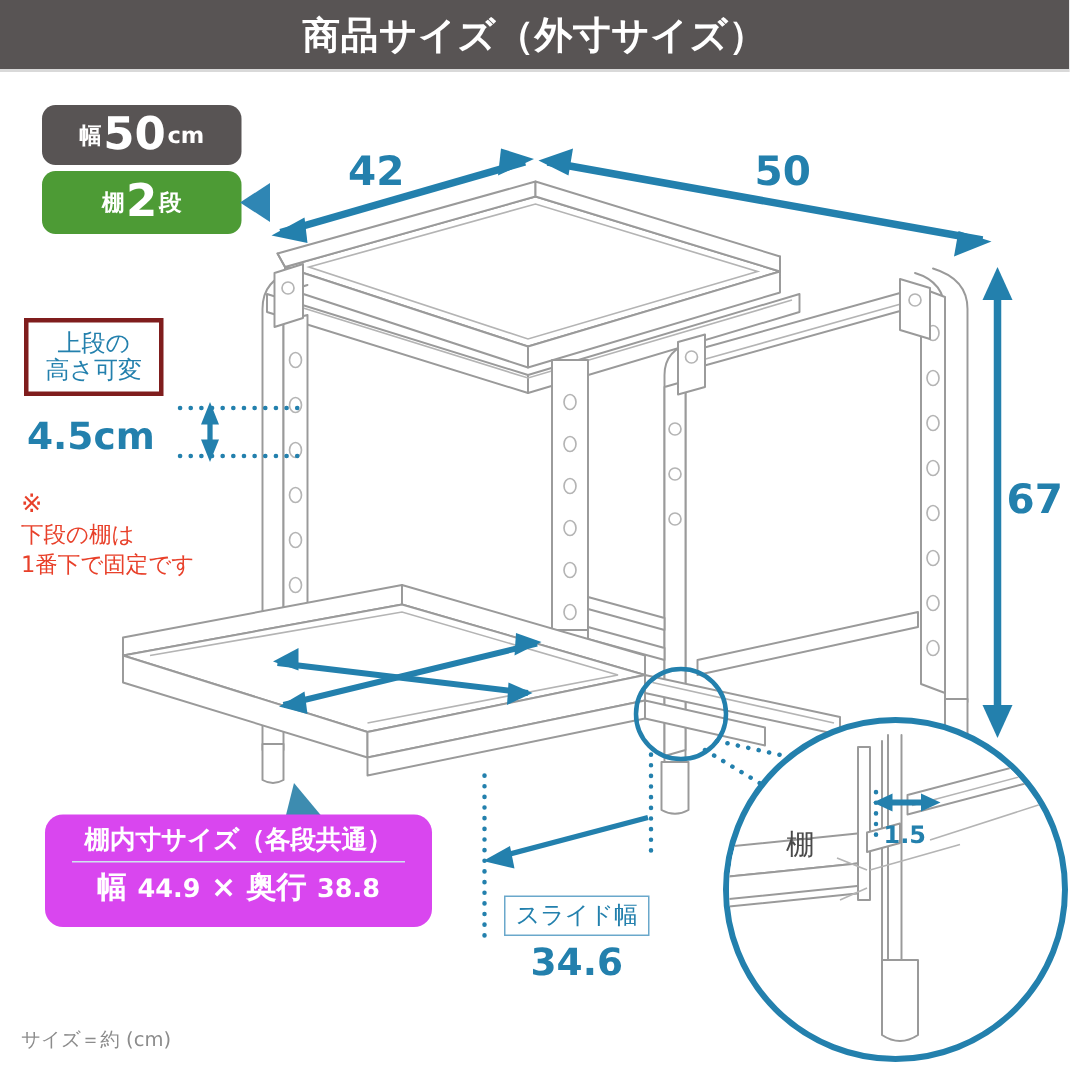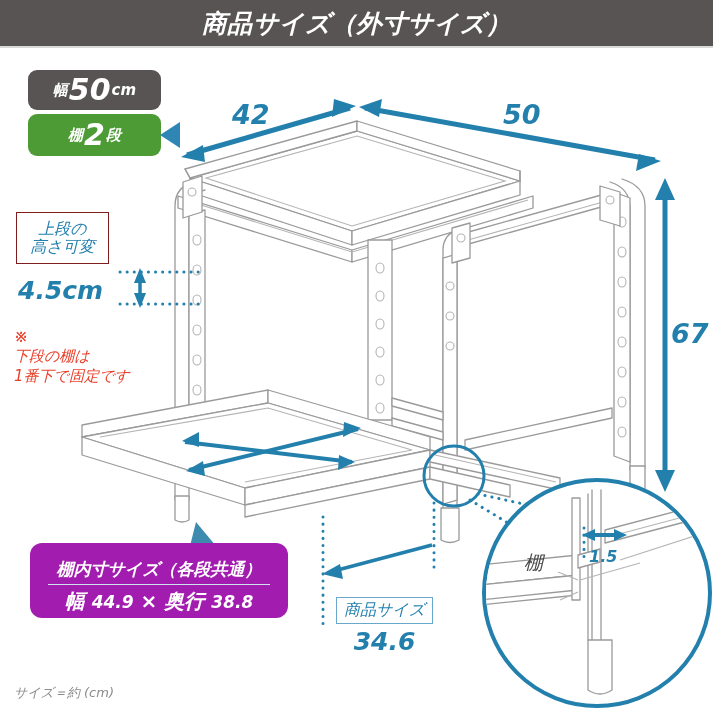--- a/index.html
+++ b/index.html
@@ -6,21 +6,20 @@
   html,body{margin:0;padding:0;background:#fff;}
   body{
     font-family:"DejaVu Sans","Liberation Sans",sans-serif;
     -webkit-font-smoothing:antialiased;
   }
   #page{
     position:relative;
     width:713px;height:713px;
     overflow:hidden;
     background:#ffffff;
-    font-style:italic;
   }
 
   
   .header-bar{
     position:absolute;left:0;top:0;width:713px;height:48px;
     background:#585454;
     border-bottom:2px solid #d9d9d9;
     box-sizing:border-box;
   }
   .header-title{
@@ -62,21 +61,21 @@
     width:0;height:0;
     border-top:13px solid transparent;
     border-bottom:13px solid transparent;
     border-right:20px solid #2f86b4;
   }
 
   
   .box-variable{
     position:absolute;left:16px;top:212px;
     width:93px;height:52px;
-    border:1px solid #7f1d1d;
+    border:3px solid #7f1d1d;
     box-sizing:border-box;
     display:flex;flex-direction:column;
     align-items:center;justify-content:center;
     color:#2380ad;
     font-size:16px;line-height:1.12;
     background:#fff;
   }
   .pitch-text{
     position:absolute;left:18px;top:276px;
     width:110px;
@@ -89,25 +88,25 @@
     width:160px;
     color:#e8402a;
     font-size:15px;line-height:1.3;
   }
   .note-red .ast{font-size:17px;}
 
   
   .callout{
     position:absolute;left:30px;top:543px;
     width:258px;height:75px;
-    background:#a21caf;
+    background:#d946ef;
     border-radius:12px;
     box-sizing:border-box;
     color:#fff;
-    padding-top:15px;
+    padding-top:5px;
   }
   .callout-tail{
     position:absolute;left:190px;top:522px;
     width:0;height:0;
     border-left:6px solid transparent;
     border-right:20px solid transparent;
     border-bottom:24px solid #3d8cb0;
   }
   .callout-line1{
     text-align:center;font-size:17px;font-weight:bold;
@@ -392,21 +391,21 @@
     <div class="callout-rule"></div>
     <div class="callout-line2">
       <span>幅</span>
       <span class="num">44.9</span>
       <span>×</span>
       <span>奥行</span>
       <span class="num">38.8</span>
     </div>
   </div>
 
-  <div class="box-slide">商品サイズ</div>
+  <div class="box-slide">スライド幅</div>
   <div class="slide-value">34.6</div>
 
   <div class="detail-shelf-label">棚</div>
   <div class="dim-num dim-15">1.5</div>
 
   <div class="footnote">サイズ＝約 (cm)</div>
 
 </div>
 
 </body></html>

